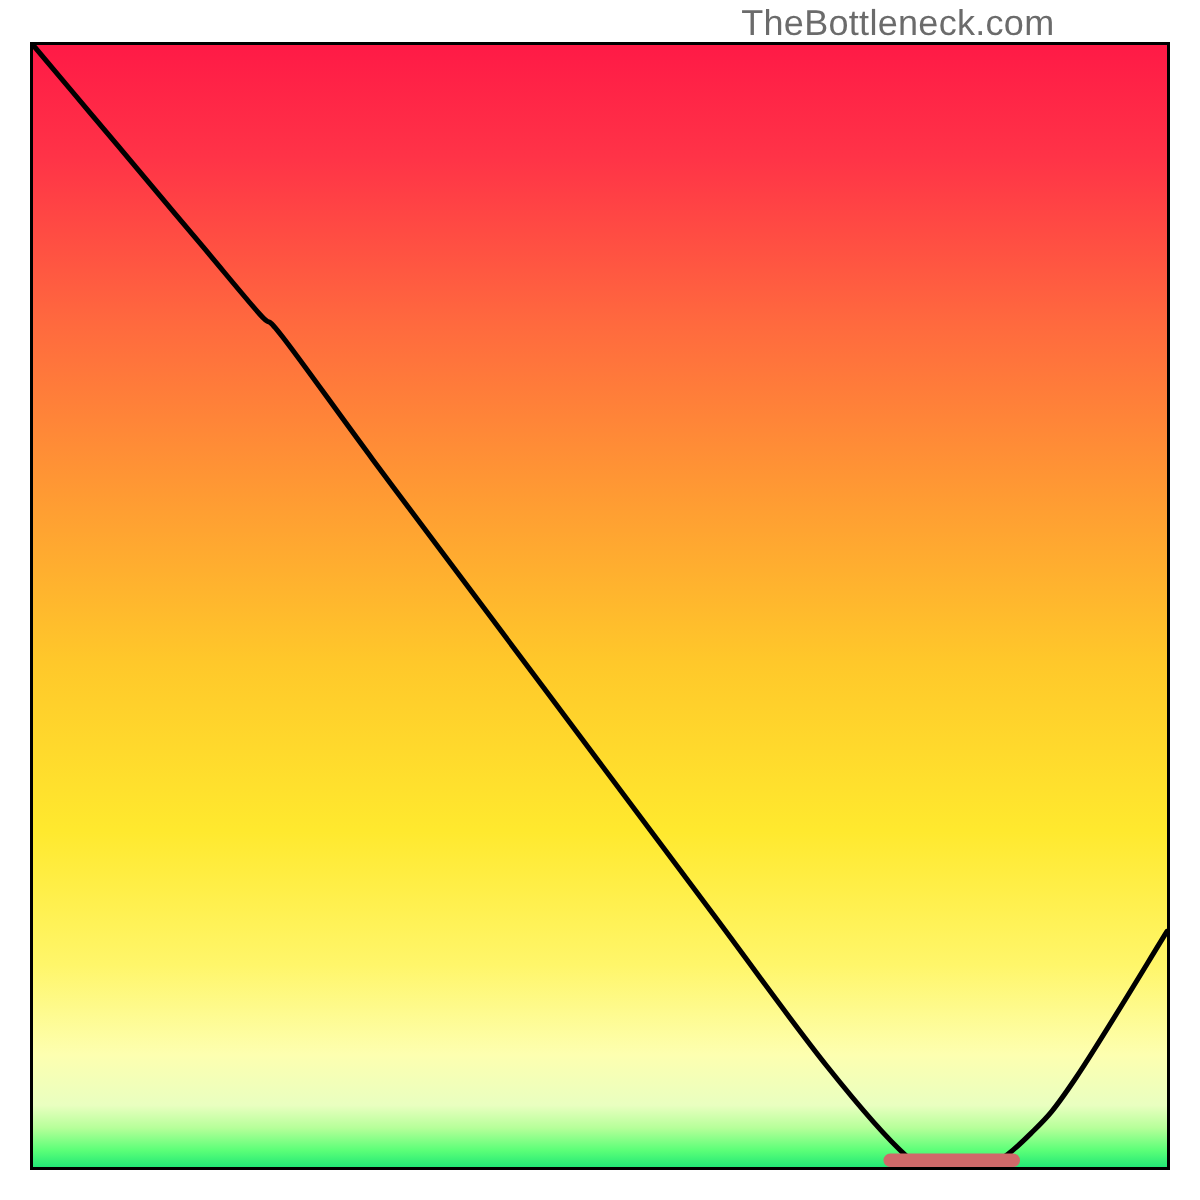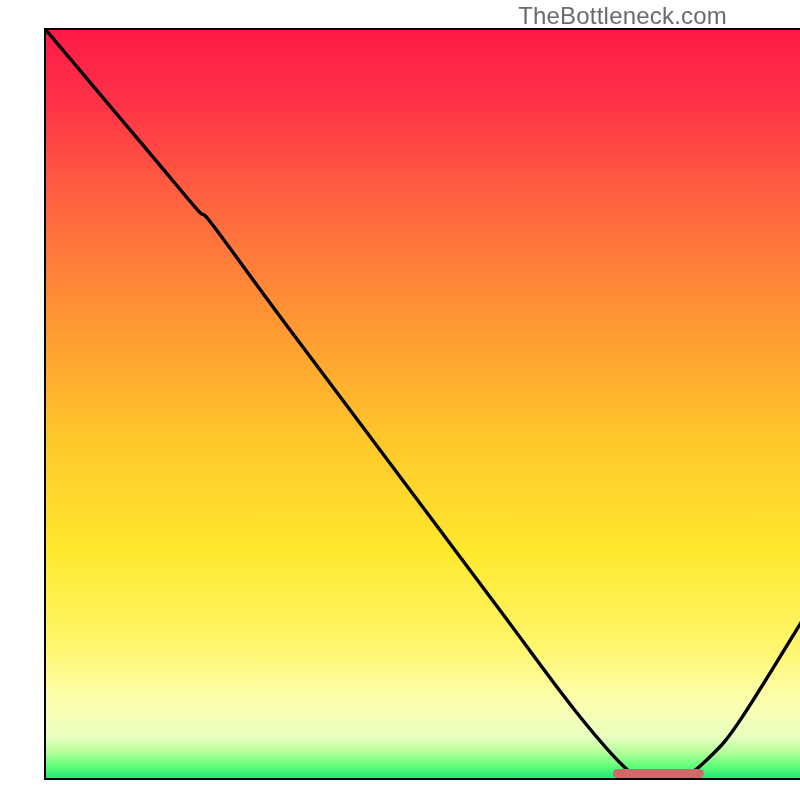--- a/index.html
+++ b/index.html
@@ -8,21 +8,20 @@
     width: 800px;
     height: 800px;
     overflow: hidden;
     background: #fff;
     font-family: Arial, Helvetica, sans-serif;
   }
   .chart-wrapper {
     position: relative;
     width: 713px;
     height: 800px;
-    margin-left: 24px;
   }
   .watermark {
     position: absolute;
     top: 2px;
     right: 10px;
     color: #6b6b6b;
     font-size: 24px;
     font-weight: 500;
     letter-spacing: 0.2px;
     z-index: 5;

